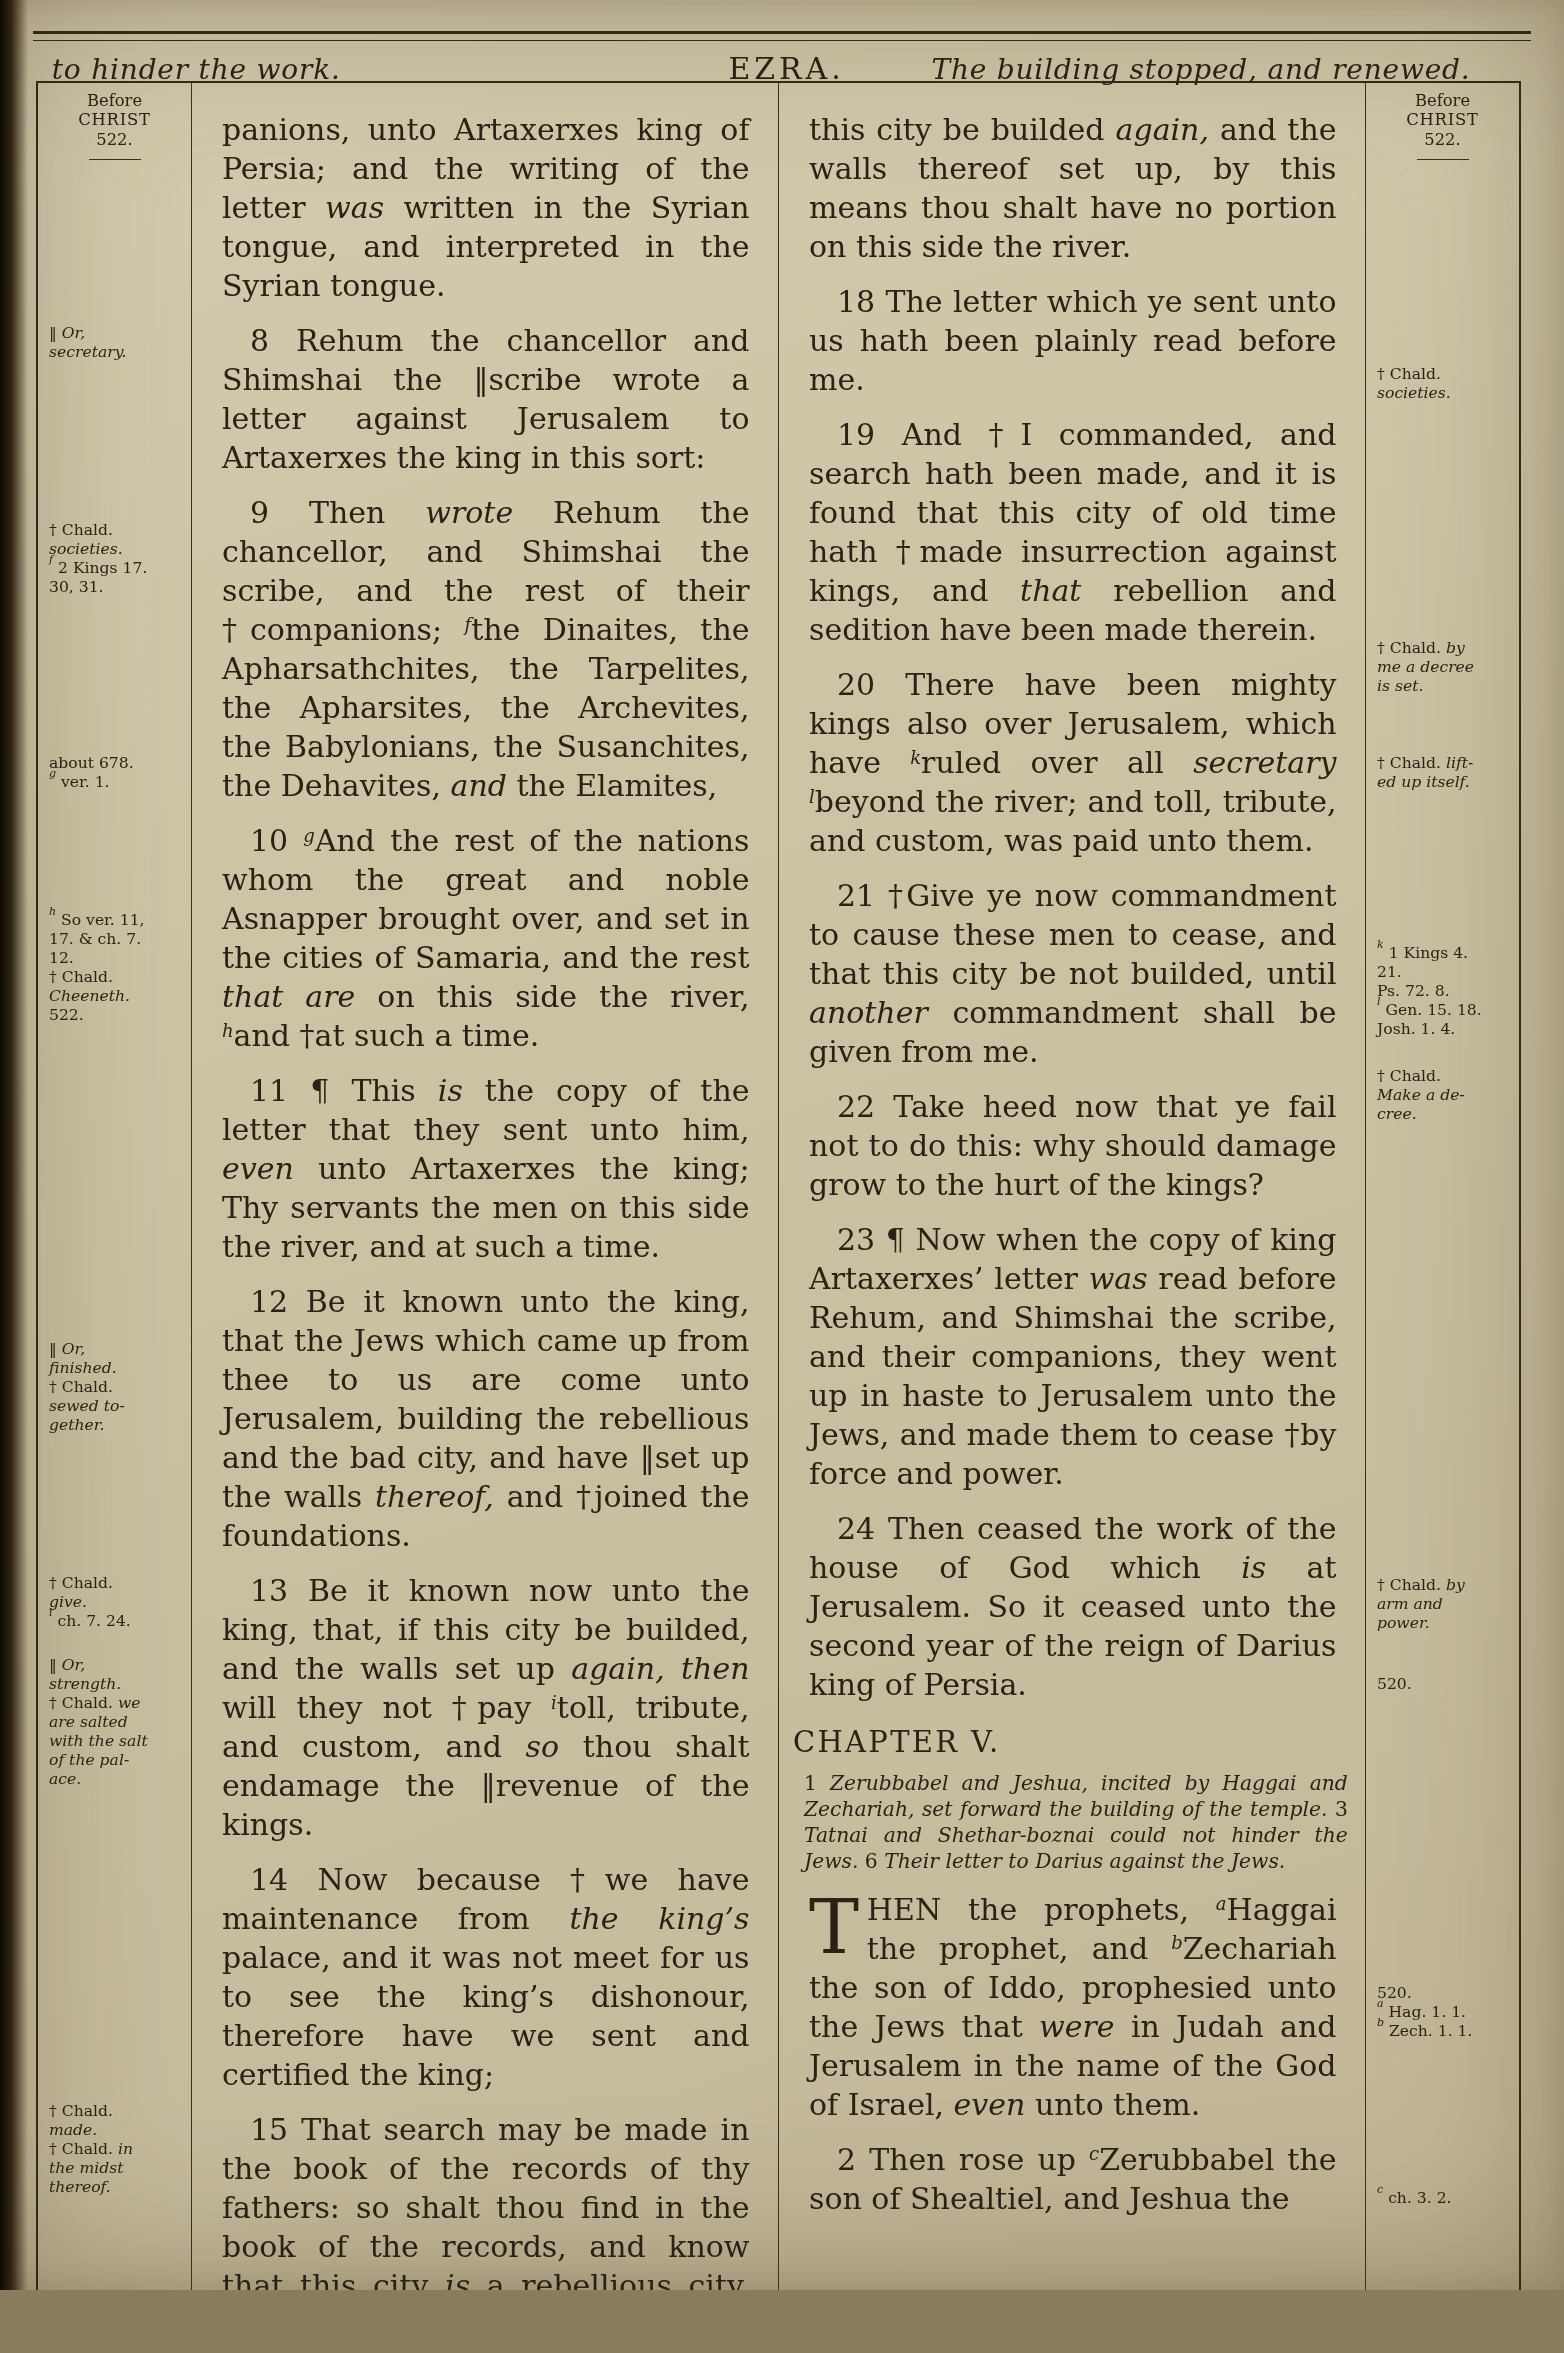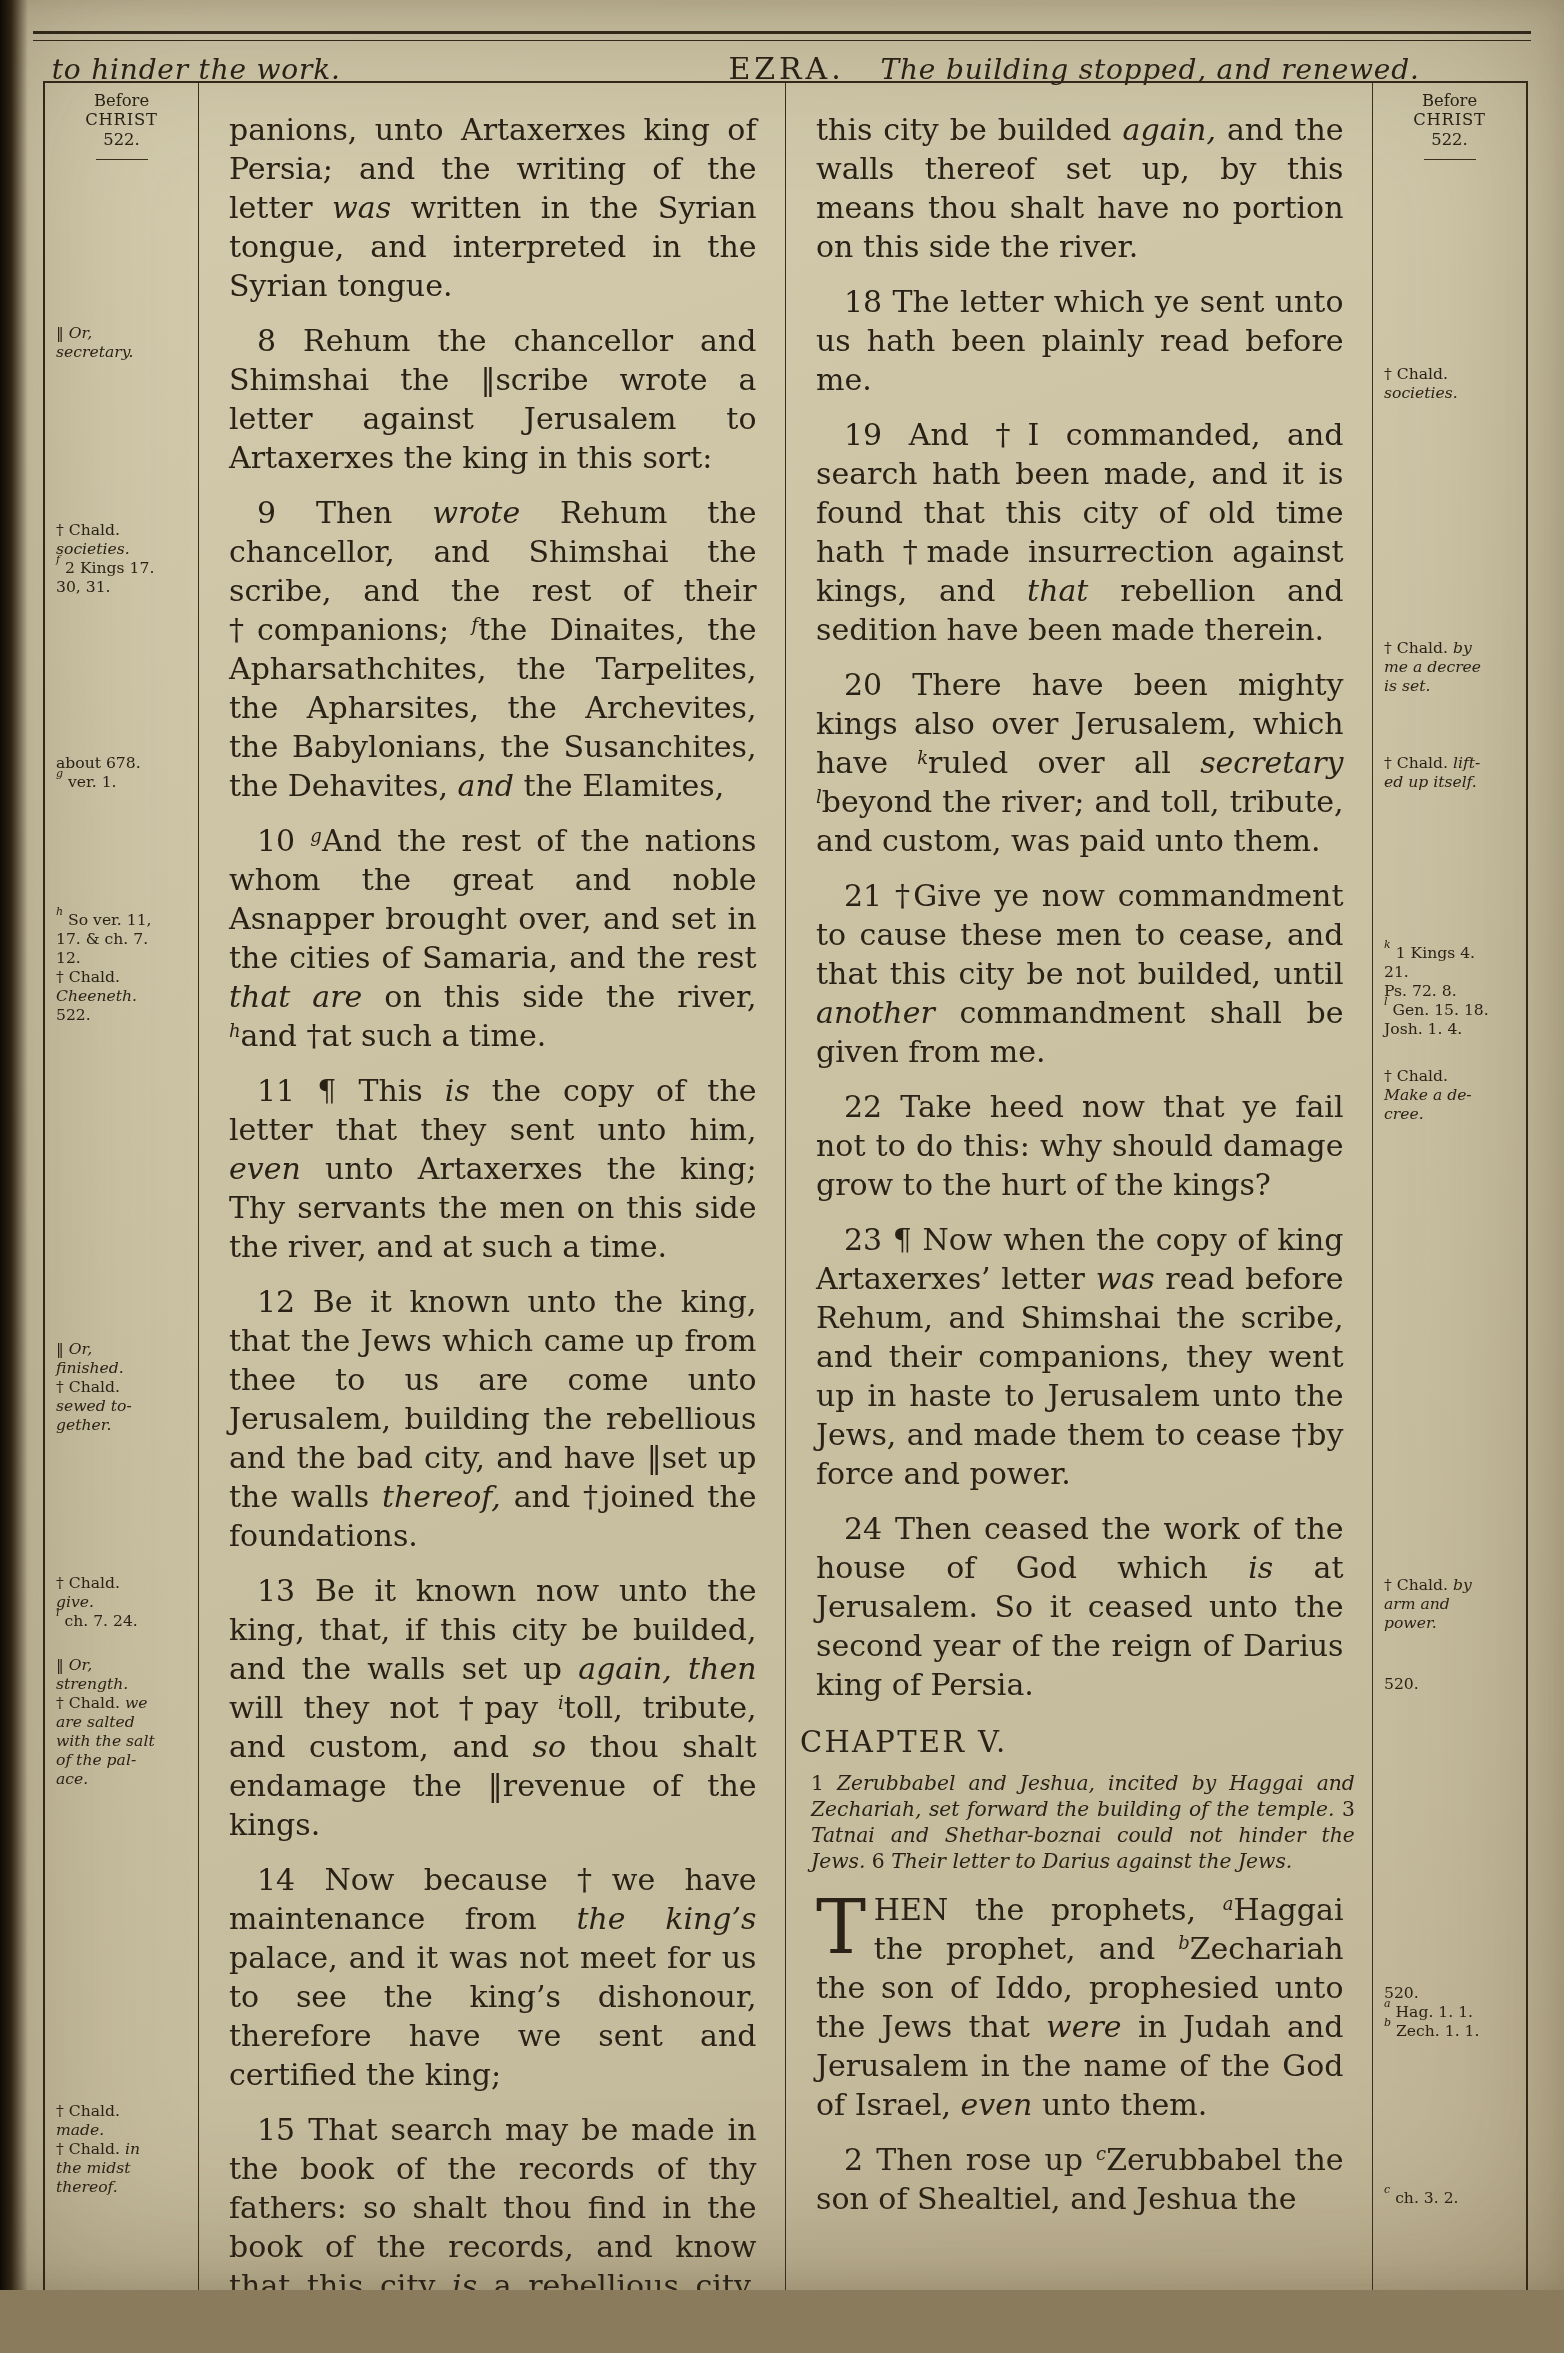--- a/index.html
+++ b/index.html
@@ -20,24 +20,24 @@
   .top-rule{
     position:absolute;left:33px;right:34px;top:31px;height:6.3px;
     border-top:3.9px solid #32281a;border-bottom:1.6px solid #32281a;
   }
   .running-head{
     position:absolute;left:44px;right:39px;top:45px;height:34px;
     display:flex;align-items:baseline;
   }
   .rh-side{font-style:italic;font-size:28px;letter-spacing:0.8px;}
   .rh-left{flex:1;text-align:left;padding-left:7.8px;}
-  .rh-right{flex:1;text-align:left;padding-right:4.7px;margin-top:8px;}
+  .rh-right{flex:1;text-align:center;padding-right:4.7px;margin-top:8px;}
   .rh-center{width:188px;text-align:center;font-size:30px;letter-spacing:3.9px;}
   .frame{
-    position:absolute;left:43px;top:81px;width:1481px;height:2255px;
+    position:absolute;left:36px;top:81px;width:1481px;height:2255px;
     border:2.3px solid #32281a;
     display:flex;align-items:stretch;
     overflow:hidden;
   }
   .vrule{width:0;border-left:1.6px solid #3a2e1d;}
   .margin-col{
     width:153px;flex:0 0 153px;position:relative;
     font-size:15.6px;line-height:19px;
   }
   .chrono{padding-top:7.8px;text-align:center;font-size:16.4px;line-height:19.6px;}

